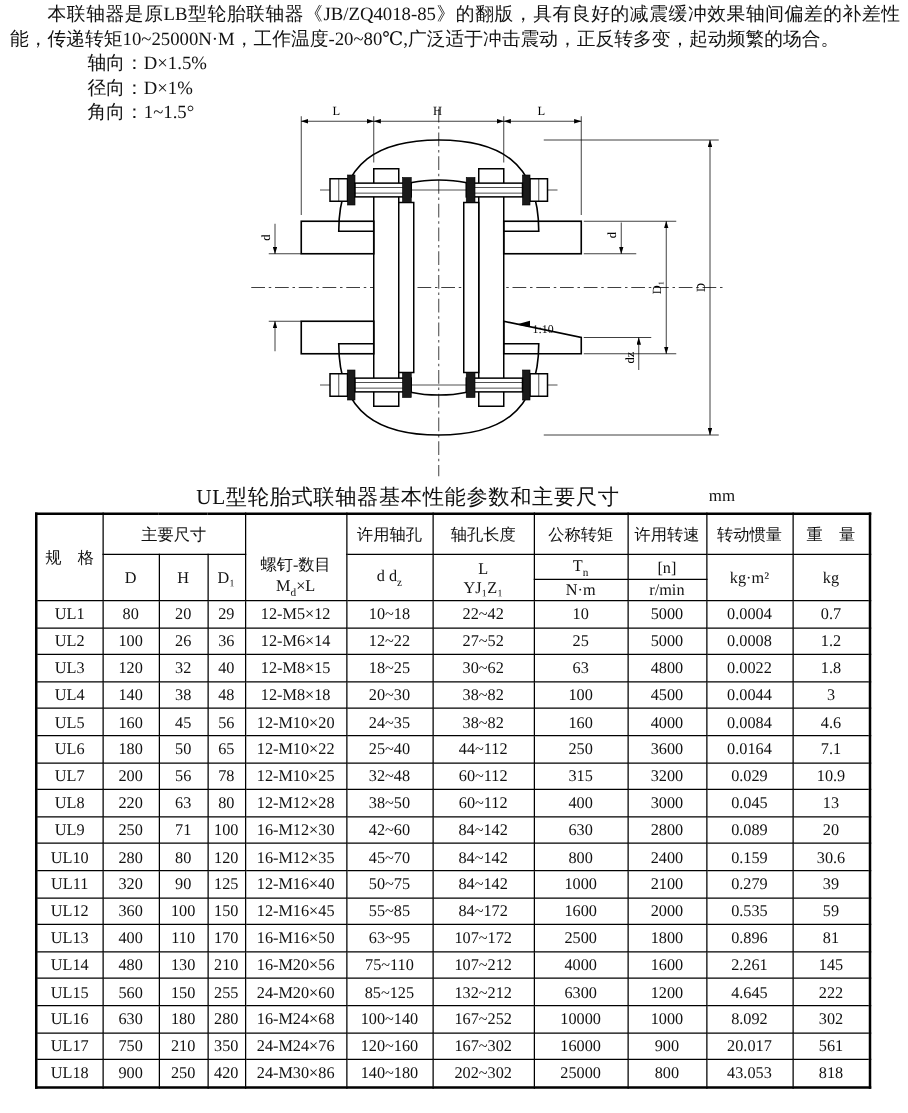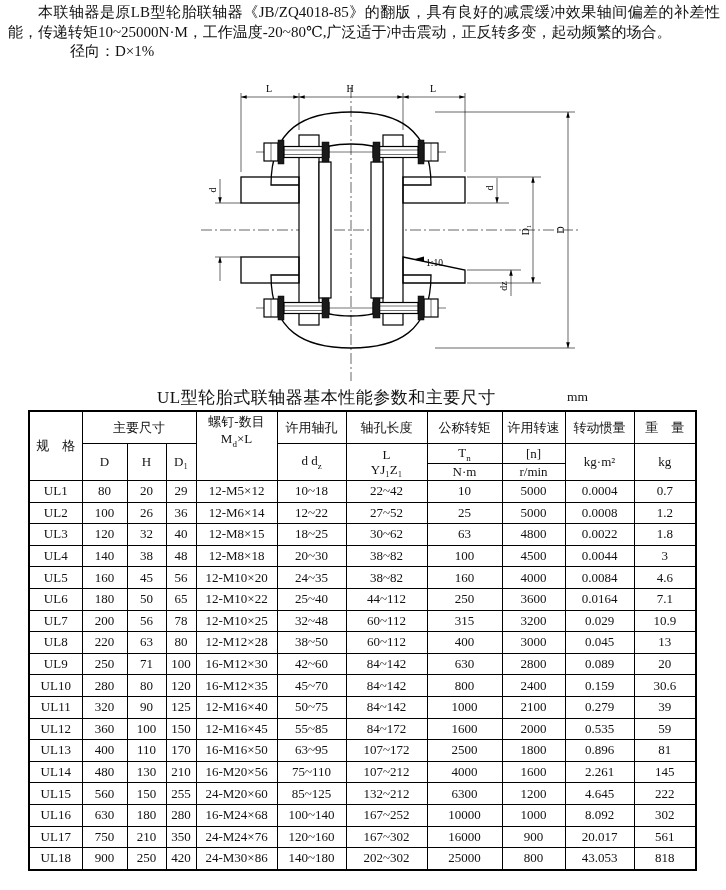--- a/index.html
+++ b/index.html
@@ -31,30 +31,32 @@
   }
   table.spec th,table.spec td{
     border:1px solid #000;font-weight:normal;padding:0;
     white-space:nowrap;overflow:visible;font-size:13px;
   }
   tr.h1 th{height:31px;}
   tr.h2 th{height:19px;}
   tr.h3 th{height:16px;margin-left:48px;}
   table.spec tbody td{height:20.6px;}
   th.screws{vertical-align:middle;}
-  .twoLine{display:flex;flex-direction:column;justify-content:flex-start;height:66px;}
+  .twoLine{display:flex;flex-direction:column;justify-content:flex-end;height:66px;}
   .lh1{line-height:15px;}
   sub{font-size:9px;}
 </style>
 </head>
 <body>
 
 <div class="intro">
   <p>本联轴器是原LB型轮胎联轴器《JB/ZQ4018-85》的翻版，具有良好的减震缓冲效果轴间偏差的补差性能，传递转矩10~25000N·M，工作温度-20~80℃,广泛适于冲击震动，正反转多变，起动频繁的场合。</p>
+  <p class="comp-item">轴向：D×1.5%</p>
   <p class="comp-item">径向：D×1%</p>
+  <p class="comp-item">角向：1~1.5°</p>
 </div>
 
 <svg width="480" height="310" viewBox="0 0 480 310">
   <defs>
     <pattern id="h1" width="7" height="7" patternUnits="userSpaceOnUse" patternTransform="rotate(45)">
       <line x1="0" y1="0" x2="0" y2="7" stroke="#3a3a3a" stroke-width="0.9"></line>
     </pattern>
     <pattern id="h2" width="7" height="7" patternUnits="userSpaceOnUse" patternTransform="rotate(-45)">
       <line x1="0" y1="0" x2="0" y2="7" stroke="#3a3a3a" stroke-width="0.9"></line>
     </pattern>

